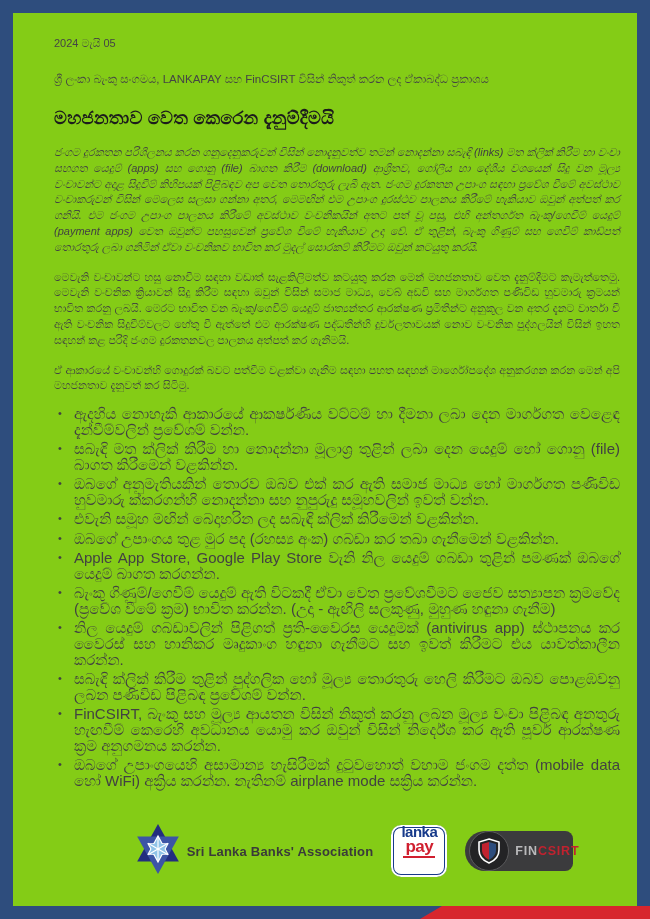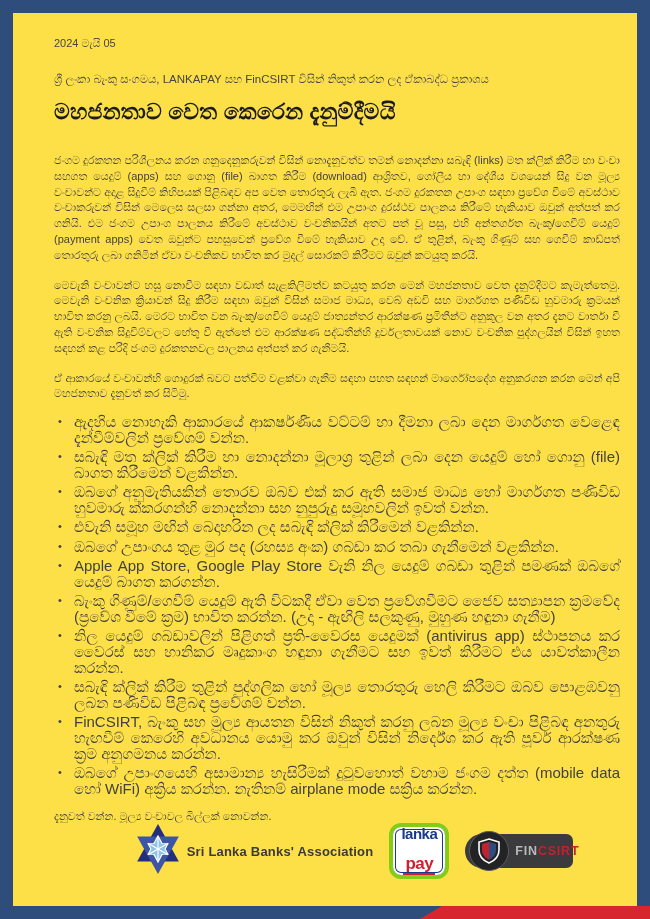--- a/index.html
+++ b/index.html
@@ -4,31 +4,31 @@
 <style>
   html,body{margin:0;padding:0;}
   body{
     width:650px;height:919px;
     font-family:"Liberation Sans","DejaVu Sans",sans-serif;
     background:#ffffff;
   }
   .page{position:relative;width:650px;height:919px;background:#2e4d7d;overflow:hidden;}
   .content{
     position:absolute;left:13px;top:13px;right:13px;bottom:13px;
-    background:#fde047;box-sizing:border-box;
+    background:#84cc16;box-sizing:border-box;
     padding:24px 17px 0 41px;overflow:hidden;
   }
   .date{font-size:11px;color:#454545;margin:0;}
   .subtitle{font-size:11.5px;color:#454545;margin-top:23px;}
-  .heading{font-size:22px;font-weight:bold;color:#1c1c1c;margin:13px 0 0 0;letter-spacing:0.2px;}
+  .heading{font-size:18px;font-weight:bold;color:#1c1c1c;margin:22px 0 0 0;letter-spacing:0.2px;}
   .para{
     font-size:11px;line-height:15.8px;color:#424242;
     text-align:justify;margin:14px 0 0 0;
   }
-  .para.first{margin-top:28px;}
+  .para.first{margin-top:16px;font-style:italic;}
   ul.bullets{
     margin:12px 0 0 0;padding:0 0 0 20px;list-style:none;
   }
   ul.bullets li{
     position:relative;
     font-size:15px;line-height:15.8px;color:#424242;
     text-align:justify;margin:0 0 3.5px 0;padding-left:0;
   }
   ul.bullets li::before{
     content:"•";position:absolute;left:-16px;top:0;color:#424242;font-size:11px;
@@ -36,32 +36,32 @@
   .closing{font-size:11px;color:#424242;margin-top:13px;}
   
   .logos{
     position:absolute;left:13px;right:13px;bottom:19px;height:72px;
     display:flex;align-items:center;justify-content:center;gap:16px;
     transform:translateX(28px);
   }
   .slba{display:flex;align-items:center;gap:4px;}
   .slba-text{font-size:13px;font-weight:bold;color:#3a3a3a;letter-spacing:0.2px;text-align:center;}
   .lankapay{
-    width:60px;height:56px;background:#fff;border:4px solid #84cc16;border-radius:12px;
+    width:60px;height:56px;background:#fff;border:2px solid #84cc16;border-radius:12px;
     box-shadow:inset 0 0 0 2px #ffffff, inset 0 0 0 3px #173a8a;
-    display:flex;flex-direction:column;align-items:center;justify-content:space-between;
+    display:flex;flex-direction:column;align-items:center;justify-content:flex-start;
     box-sizing:border-box;
   }
   .lankapay .lp-top{font-size:15px;font-weight:bold;color:#173a8a;letter-spacing:-0.5px;line-height:14px;}
   .lankapay .lp-bottom{
     font-size:17px;font-weight:bold;color:#d01f2f;letter-spacing:-0.5px;line-height:16px;
     border-bottom:2.5px solid #d01f2f;padding:0 2px 1px 2px;
   }
   .fincsirt{
-    width:108px;height:34px;background:#3b3b3d;
+    width:108px;height:40px;background:#3b3b3d;
     border-radius:23px 9px 9px 23px;
     display:flex;align-items:center;box-sizing:border-box;padding-left:4px;
   }
   .fincsirt .fc-circle{
     width:38px;height:38px;border-radius:50%;
     background:#232325;border:1.5px solid #5a5a5c;
     display:flex;align-items:center;justify-content:center;flex-shrink:0;
   }
   .fincsirt .fc-text{margin-left:6px;font-size:12.5px;font-weight:bold;letter-spacing:0.8px;}
   .fincsirt .fc-fin{color:#b9b9bb;}
@@ -96,21 +96,20 @@
       <li>එවැනි සමූහ මඟින් බෙදාහරින ලද සබැඳි ක්ලික් කිරීමෙන් වළකින්න.</li>
       <li>ඔබගේ උපාංගය තුළ මුර පද (රහස්‍ය අංක) ගබඩා කර තබා ගැනීමෙන් වළකින්න.</li>
       <li>Apple App Store, Google Play Store වැනි නිල යෙදුම් ගබඩා තුළින් පමණක් ඔබගේ යෙදුම් බාගත කරගන්න.</li>
       <li>බැංකු ගිණුම්/ගෙවීම් යෙදුම් ඇති විටකදී ඒවා වෙත ප්‍රවේශවීමට ජෛව සත්‍යාපන ක්‍රමවේද (ප්‍රවේශ වීමේ ක්‍රම) භාවිත කරන්න. (උදා - ඇඟිලි සලකුණු, මුහුණ හඳුනා ගැනීම)</li>
       <li>නිල යෙදුම් ගබඩාවලින් පිළිගත් ප්‍රති-වෛරස යෙදුමක් (antivirus app) ස්ථාපනය කර වෛරස් සහ හානිකර මෘදුකාංග හඳුනා ගැනීමට සහ ඉවත් කිරීමට එය යාවත්කාලීන කරන්න.</li>
       <li>සබැඳි ක්ලික් කිරීම තුළින් පුද්ගලික හෝ මූල්‍ය තොරතුරු හෙලි කිරීමට ඔබව පොළඹවනු ලබන පණිවිඩ පිළිබඳ ප්‍රවේශම් වන්න.</li>
       <li>FinCSIRT, බැංකු සහ මූල්‍ය ආයතන විසින් නිකුත් කරනු ලබන මූල්‍ය වංචා පිළිබඳ අනතුරු හැඟවීම් කෙරෙහි අවධානය යොමු කර ඔවුන් විසින් නිර්දේශ කර ඇති පූර්ව ආරක්ෂණ ක්‍රම අනුගමනය කරන්න.</li>
       <li>ඔබගේ උපාංගයෙහි අසාමාන්‍ය හැසිරීමක් දුටුවහොත් වහාම ජංගම දත්ත (mobile data හෝ WiFi) අක්‍රිය කරන්න. නැතිනම් airplane mode සක්‍රිය කරන්න.</li>
     </ul>
 
-    <p class="closing">දැනුවත් වන්න. මූල්‍ය වංචාවල බිල්ලක් නොවන්න.</p>
 
     <div class="logos">
 
       <div class="slba">
         <span>
           <svg width="50" height="52" viewBox="0 0 60 62">
             <polygon points="30,1 55,46 5,46" fill="#232e7e"></polygon>
             <polygon points="30,61 55,16 5,16" fill="#3c55a5"></polygon>
             <polygon points="30,14 43,38 17,38" fill="#ffffff"></polygon>
             <polygon points="30,48 43,24 17,24" fill="#ffffff"></polygon>

